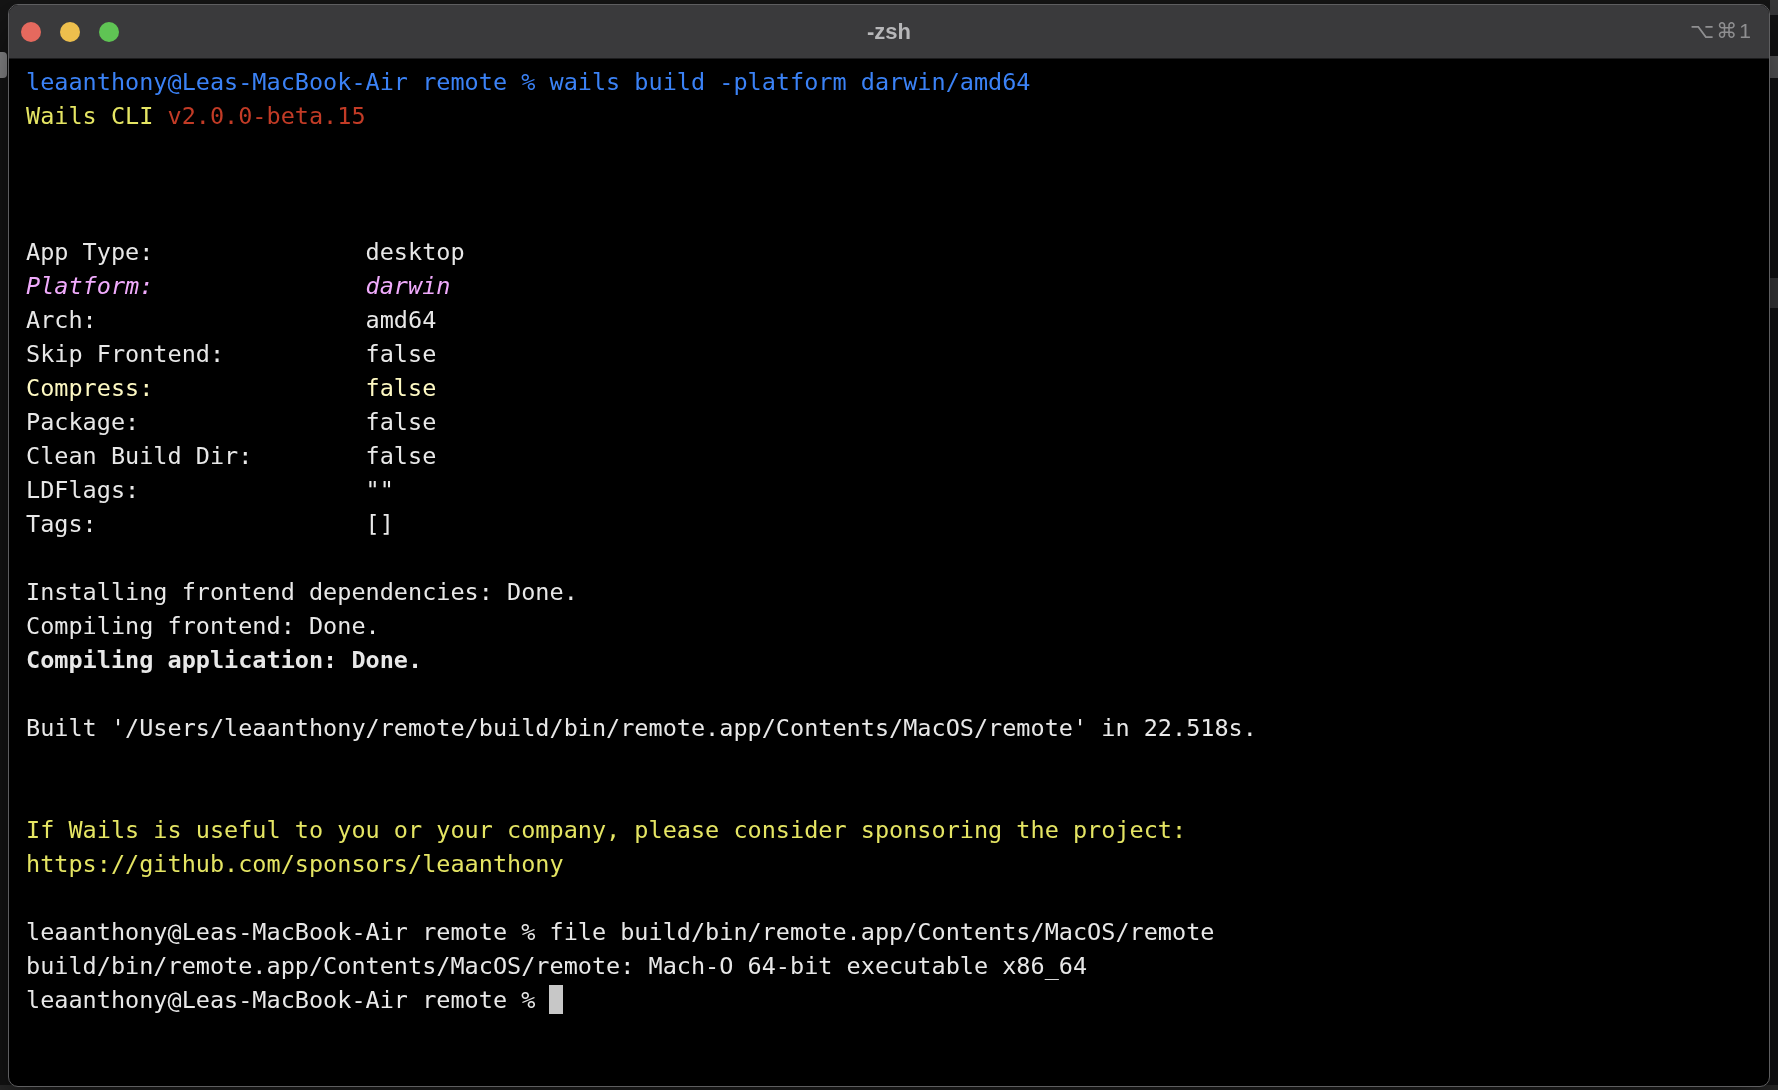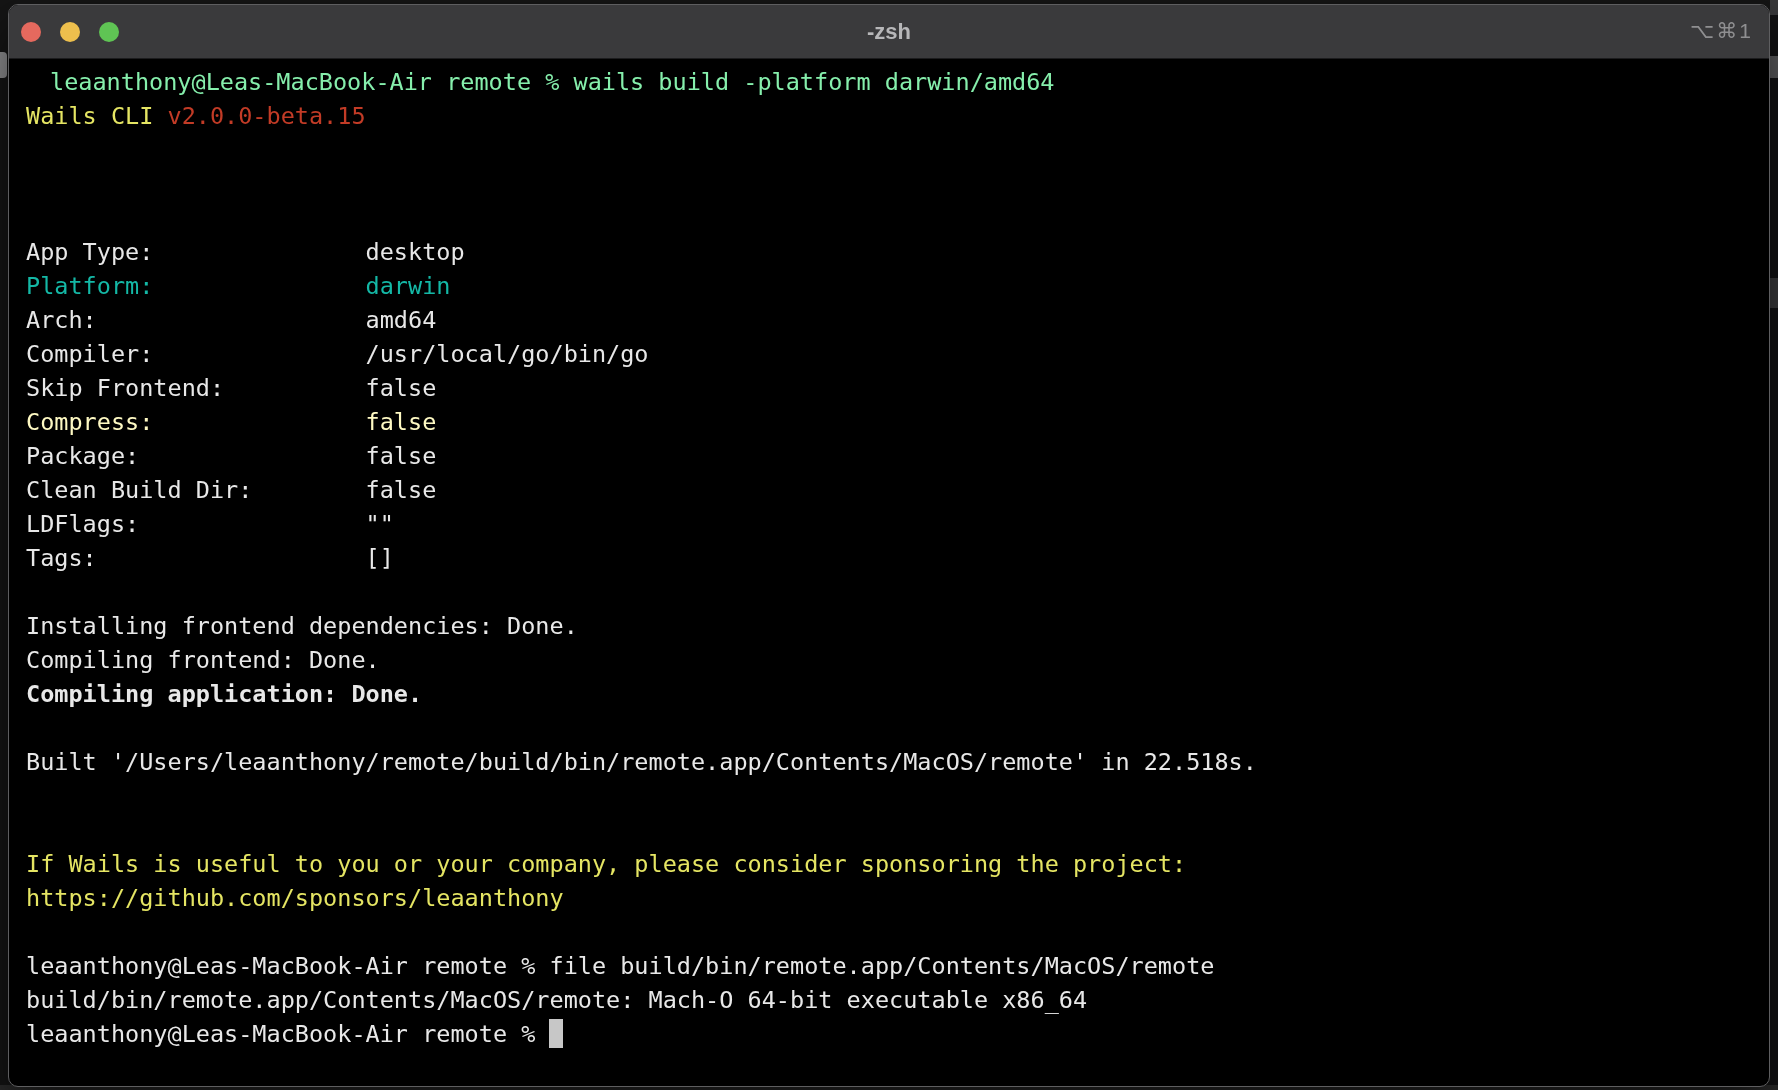--- a/index.html
+++ b/index.html
@@ -62,29 +62,28 @@
     <div class="titlebar" style="background: rgb(58, 58, 60);">
       <div class="tl-group">
           <span class="tl" style="background: rgb(229, 105, 94);"></span>
           <span class="tl" style="background: rgb(237, 191, 77);"></span>
           <span class="tl" style="background: rgb(95, 196, 84);"></span>
         </div>
       <div class="title">-zsh</div>
       <div class="shortcut">⌥⌘1</div>
     </div>
     <div class="terminal" style="background: rgb(0, 0, 0);">
-        <div class="line"><span style="color: #86efac; margin-left: 24px;">leaanthony@Leas-MacBook-Air remote % wails build -platform darwin/amd64</span></div>
+        <div class="line"><span style="color: #3b82f6;">leaanthony@Leas-MacBook-Air remote % wails build -platform darwin/amd64</span></div>
         <div class="line"><span style="color: rgb(229, 229, 99);">Wails CLI </span><span style="color: rgb(194, 59, 38);">v2.0.0-beta.15</span></div>
         <div class="line"></div>
         <div class="line"></div>
         <div class="line"></div>
         <div class="line"><span style="color: rgb(232, 232, 232);">App Type:               desktop</span></div>
-        <div class="line"><span style="color: #14b8a6;">Platform:               darwin</span></div>
+        <div class="line"><span style="color: #f0abfc; font-style: italic;">Platform:               darwin</span></div>
         <div class="line"><span style="color: rgb(232, 232, 232);">Arch:                   amd64</span></div>
-        <div class="line"><span style="color: rgb(232, 232, 232);">Compiler:               /usr/local/go/bin/go</span></div>
         <div class="line"><span style="color: rgb(232, 232, 232);">Skip Frontend:          false</span></div>
         <div class="line"><span style="color: #fef9c3; margin-top: 47px;">Compress:               false</span></div>
         <div class="line"><span style="color: rgb(232, 232, 232);">Package:                false</span></div>
         <div class="line"><span style="color: rgb(232, 232, 232);">Clean Build Dir:        false</span></div>
         <div class="line"><span style="color: rgb(232, 232, 232);">LDFlags:                ""</span></div>
         <div class="line"><span style="color: rgb(232, 232, 232);">Tags:                   []</span></div>
         <div class="line"></div>
         <div class="line"><span style="color: rgb(232, 232, 232);">Installing frontend dependencies: Done.</span></div>
         <div class="line"><span style="color: rgb(232, 232, 232);">Compiling frontend: Done.</span></div>
         <div class="line"><span style="color: rgb(232, 232, 232); font-weight: bold;">Compiling application: Done.</span></div>

